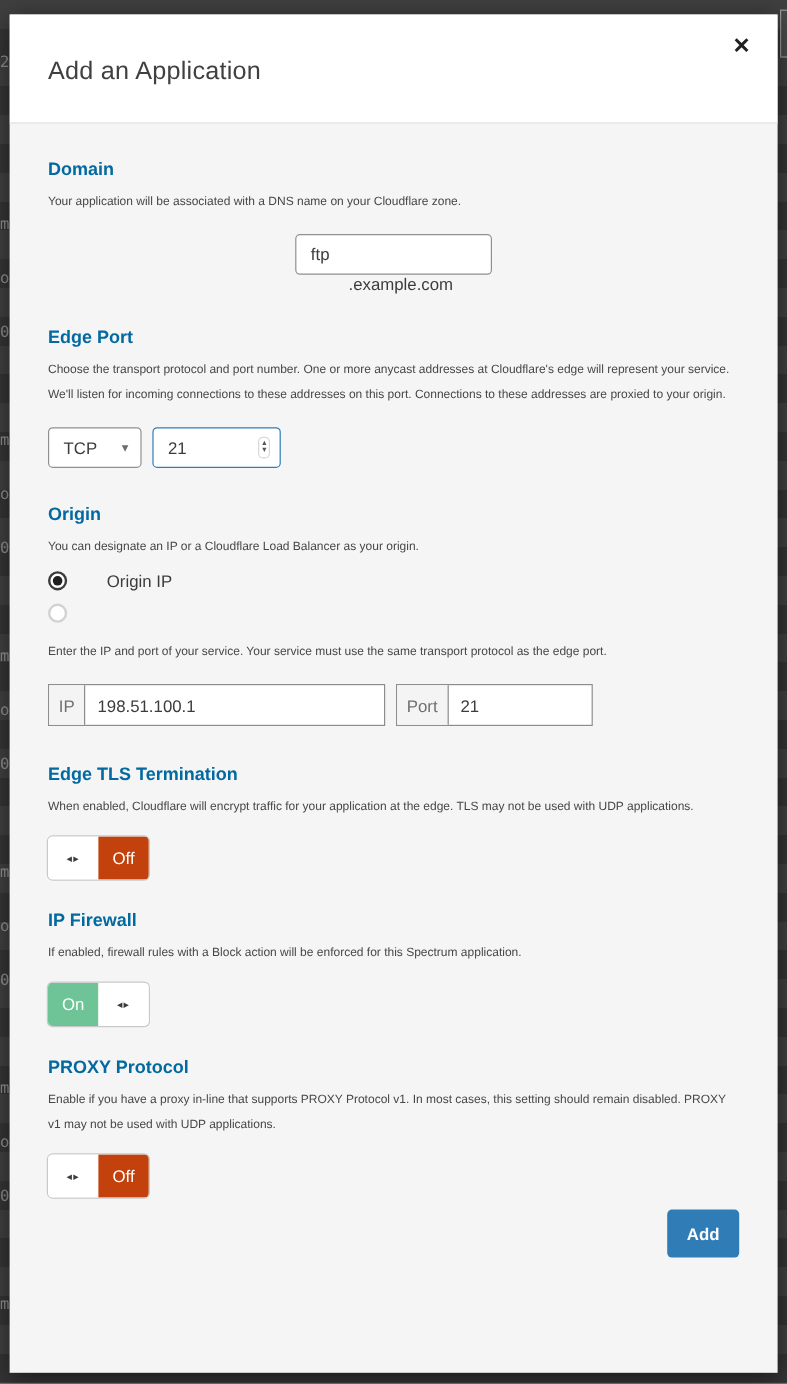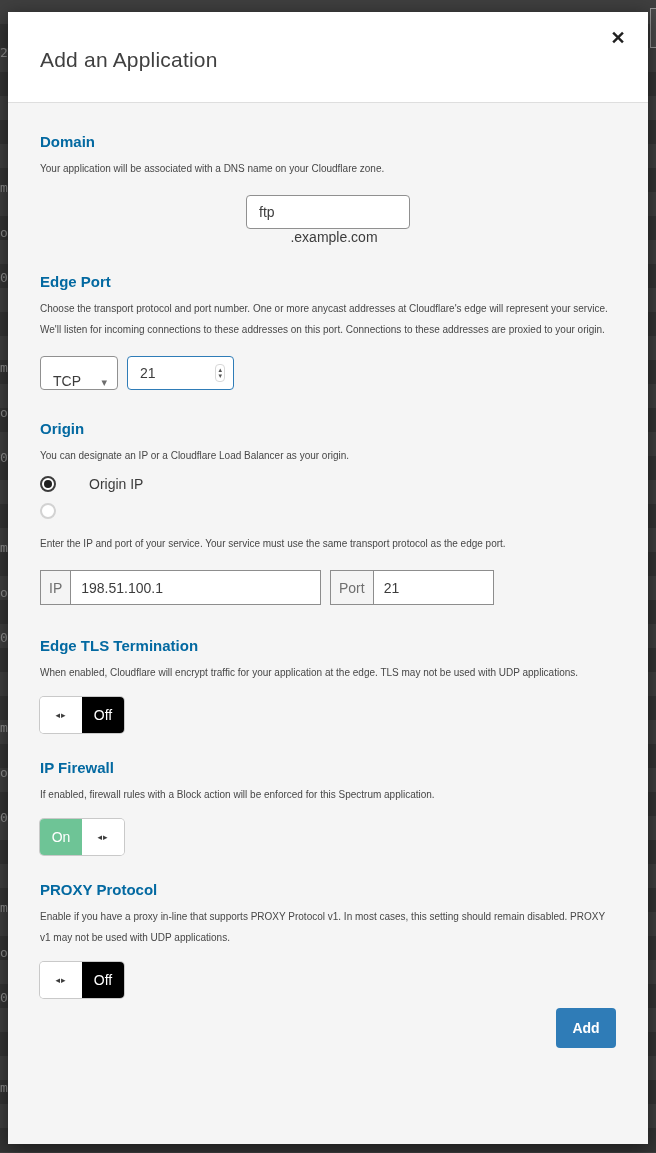--- a/index.html
+++ b/index.html
@@ -42,21 +42,21 @@
     height:34px; background:#fff; border:1px solid #909090; border-radius:4px;
     font-size:14px; color:#3c3c3c; padding:0 12px; font-family:"Liberation Sans", sans-serif;
   }
   .domain-input { width:164px; }
   .domain-suffix { font-size:14px; color:#3c3c3c; margin-left:12px; }
 
   
   .edgeport-row { display:flex; align-items:center; margin-bottom:30px; }
   .select-box {
     width:78px; height:34px; background:#fff; border:1px solid #909090; border-radius:4px;
-    display:flex; align-items:flex-end; justify-content:space-between; padding:0 10px 0 12px;
+    display:flex; align-items:center; justify-content:space-between; padding:0 10px 0 12px;
     font-size:14px; color:#3c3c3c; cursor:pointer;
   }
   .select-caret { font-size:11px; color:#6d6d6d; }
   .number-box {
     width:107px; height:34px; background:#fff; border:1px solid #2f7cb7; border-radius:4px;
     display:flex; align-items:center; justify-content:space-between; padding:0 8px 0 12px;
     font-size:14px; color:#3c3c3c; margin-left:9px;
   }
   .spinner { display:flex; flex-direction:column; align-items:center; line-height:6px;
     border:1px solid #d8d8d8; border-radius:4px; padding:2px 2px; background:#fff; }
@@ -83,21 +83,21 @@
   .ip-group { width:281px; margin-right:9px; }
   .port-group { width:164px; }
   .ip-group .value, .port-group .value { flex:1; }
 
   
   .toggle { display:flex; width:84px; height:36px; border-radius:4px; overflow:hidden; cursor:pointer;
     margin-bottom:26px; box-shadow:0 0 0 1px #c9c9c9; }
   .toggle-half { width:42px; display:flex; align-items:center; justify-content:center; font-size:14px; }
   .toggle-knob { background:#fff; }
   .toggle-knob .arrows { font-size:9px; color:#3c3c3c; letter-spacing:1px; }
-  .toggle-off-label { background:#000000; color:#fff; }
+  .toggle-off-label { background:#c2410c; color:#fff; }
   .toggle-on-label { background:#6ec496; color:#fff; }
 
   
   .footer-row { display:flex; justify-content:flex-end; padding-right:0; margin-top:2px; }
   .add-btn {
     width:60px; height:40px; background:#2f7cb7; color:#fff; font-weight:bold; font-size:14px;
     border:none; border-radius:4px; cursor:pointer; font-family:"Liberation Sans", sans-serif;
   }
 </style>
 </head>

